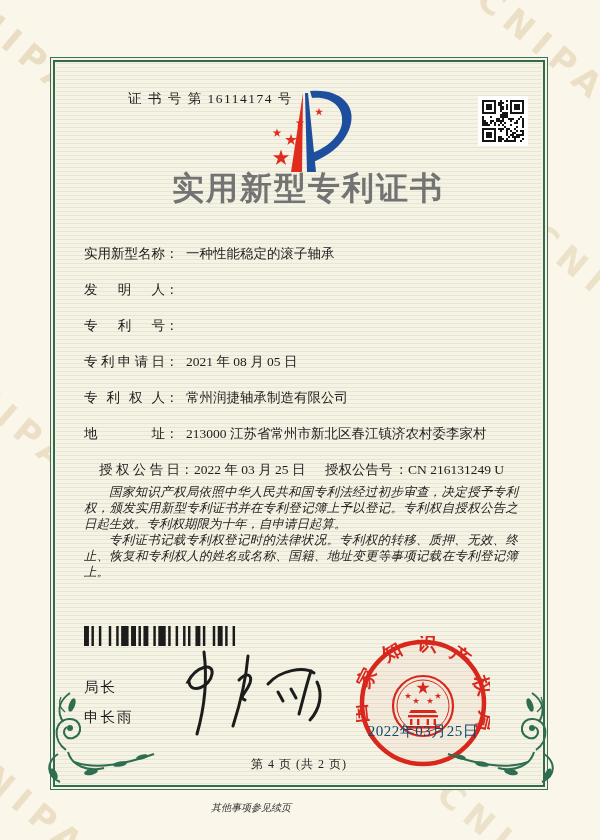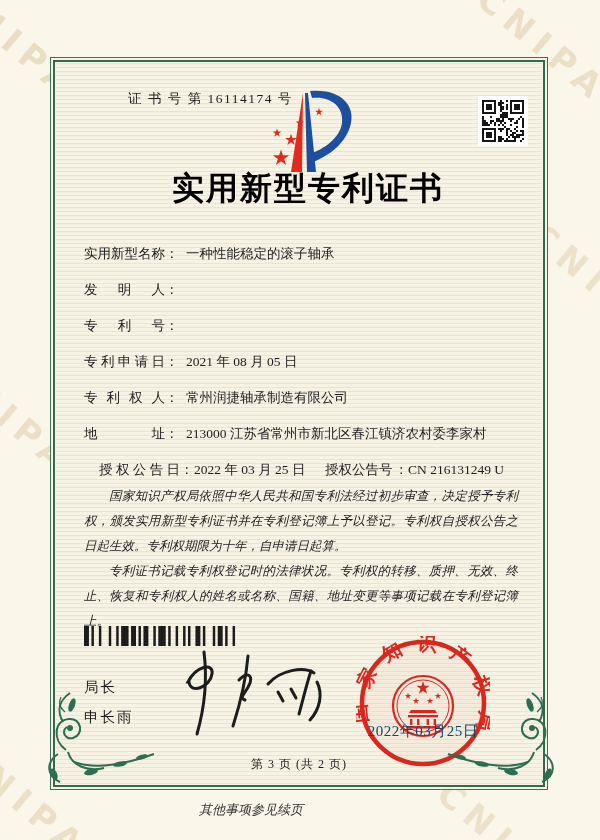--- a/index.html
+++ b/index.html
@@ -10,40 +10,40 @@
       white-space:nowrap;pointer-events:none;z-index:0;}
   .frame{position:absolute;left:50px;top:57px;width:498px;height:733px;border:1px solid #3a7258;
       background:#f7f3e4;box-sizing:border-box;z-index:1;}
   .frame .inner-line{position:absolute;inset:2px;border:2px solid #336a4e;}
   .frame .guilloche{position:absolute;inset:5px;
       background:repeating-linear-gradient(180deg,rgba(110,152,118,.13) 0 1px,rgba(110,152,118,0) 1px 4px);}
   .abs{position:absolute;z-index:3;}
   .cert-no{left:84px;top:90px;font-size:13.5px;letter-spacing:1.5px;margin-left:44px;}
   .logo{left:248px;top:84px;width:110px;height:92px;}
   .qr{left:478px;top:96px;width:50px;height:50px;background:#fff;display:flex;align-items:center;justify-content:center;}
-  .title{left:50px;width:516px;top:167px;text-align:center;font-size:32px;font-weight:bold;letter-spacing:2px;color:#000000;}
+  .title{left:50px;width:516px;top:167px;text-align:center;font-size:32px;font-weight:bold;letter-spacing:2px;color:#737373;}
   .fields{left:84px;top:243px;width:434px;font-size:13.5px;}
   .frow{display:flex;line-height:22px;margin-bottom:14px;}
   .flabel{display:inline-block;width:81px;text-align:justify;text-align-last:justify;}
   .fcolon{width:14px;}
   .fvalue{flex:1;margin-left:7px;}
   .grant{left:84px;top:459px;width:434px;font-size:13.5px;display:flex;line-height:22px;margin-left:15px;}
   .grant .g1{width:226px;display:flex;}
   .grant .g2{flex:1;display:flex;}
   .g2 .flabel2{margin-right:2px;}
-  .paras{left:84px;top:484px;width:434px;font-size:12.5px;line-height:25px;text-align:justify;
+  .paras{left:84px;top:484px;width:434px;font-size:12.5px;line-height:16px;text-align:justify;
       font-style:italic;color:#222;}
   .paras p{margin:0;text-indent:2em;}
   .barcode{left:84px;top:626px;width:156px;height:20px;}
   .signer{left:84px;top:672px;font-size:14.5px;line-height:30px;letter-spacing:2px;}
   .sig{left:162px;top:642px;width:180px;height:100px;}
   .seal{left:356px;top:636px;width:134px;height:134px;}
   .seal-date{left:352px;top:722px;width:142px;text-align:center;font-size:15px;color:#0c4a6e;letter-spacing:.5px;}
   .page-num{left:50px;width:498px;top:756px;text-align:center;font-size:12px;letter-spacing:1px;}
-  .footer-note{left:0;width:502px;top:801px;text-align:center;font-size:13px;font-style:italic;color:#333;}
+  .footer-note{left:0;width:502px;top:801px;text-align:center;font-size:10px;font-style:italic;color:#333;}
   .fl{z-index:4;}
   .fl-l{left:36px;top:692px;}
   .fl-r{left:444px;top:692px;transform:scaleX(-1);}
 </style>
 </head>
 <body>
 
 <div class="page">
 
   <div class="wm" style="left:-35px;top:-25px;opacity:.55">CNIPA</div>
@@ -330,21 +330,21 @@
         <rect x="54" y="83" width="2.4" height="6"></rect>
         <rect x="61" y="83" width="2.4" height="6"></rect>
         <rect x="70.6" y="83" width="2.4" height="6"></rect>
         <rect x="77.6" y="83" width="2.4" height="6"></rect>
         <rect x="50" y="90" width="34" height="2.6"></rect>
       </g>
     </svg>
   </div>
   <div class="abs seal-date">2022年03月25日</div>
 
-  <div class="abs page-num">第 3 页 (共 2 页)</div>
+  <div class="abs page-num">第 4 页 (共 2 页)</div>
 
   <div class="abs footer-note">其他事项参见续页</div>
 
   <div class="abs fl fl-l">
     <svg width="122" height="100" viewBox="0 0 122 100" fill="none" stroke="#2e6d4f" stroke-width="2">
       <path d="M30,58 C16,48 18,28 33,27 C46,26 48,43 37,46 C29,48 25,39 31,35"></path>
       <path d="M27,30 C20,18 24,8 34,1"></path>
       <path d="M29,20 C24,16 22,11 25,5" stroke-width="1.3"></path>
       <path d="M32,60 C36,74 52,80 68,76"></path>
       <path d="M38,70 C60,78 90,72 118,62"></path>

